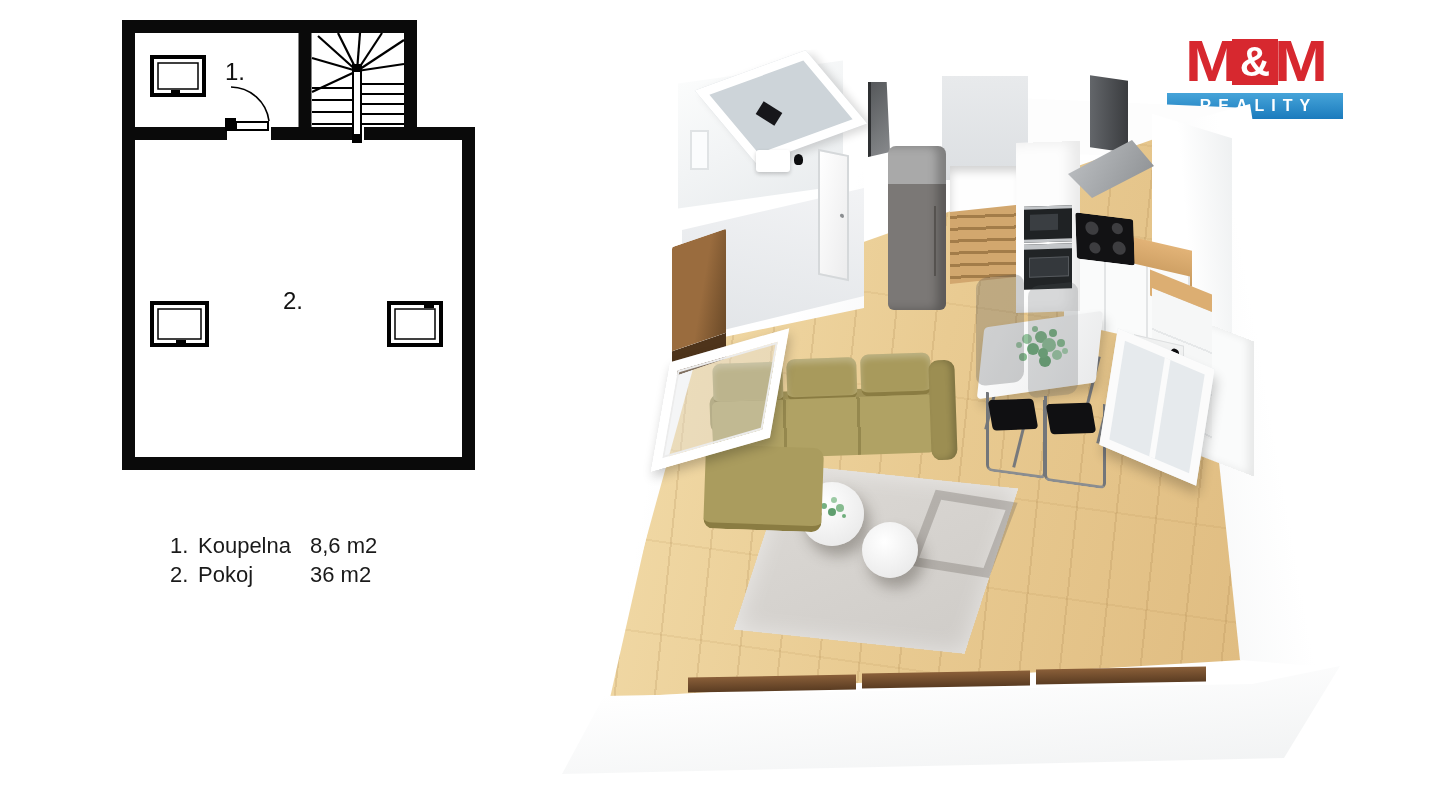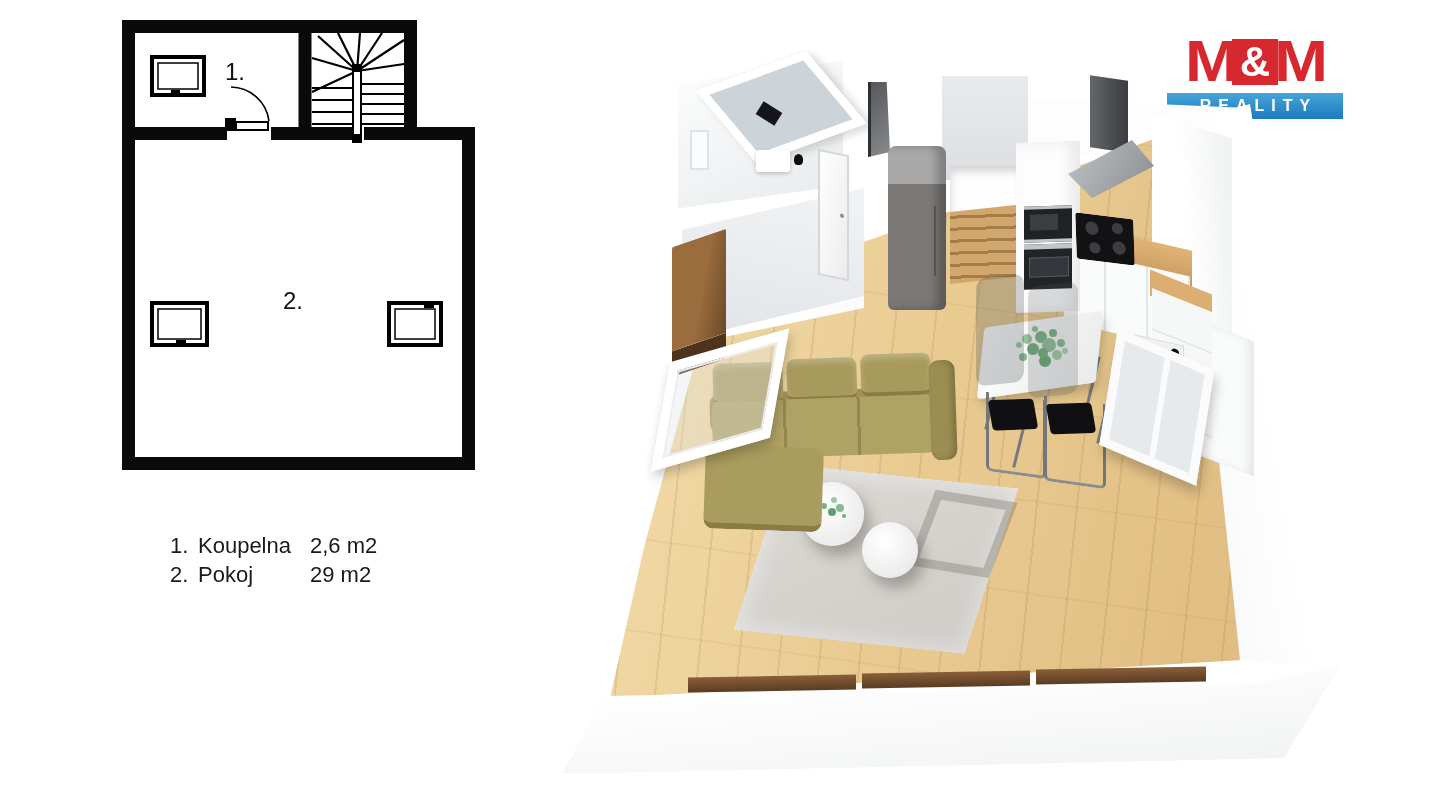--- a/index.html
+++ b/index.html
@@ -212,26 +212,26 @@
     <rect x="424" y="303" width="10" height="5" fill="#000" stroke="none"></rect>
   </g>
   <text x="225" y="80" font-size="24">1.</text>
   <text x="283" y="309" font-size="24">2.</text>
 </svg>
 
 <div id="legend">
   <div class="legend-row">
     <span>1.</span>
     <span>Koupelna</span>
-    <span>2,6 m2</span>
+    <span>8,6 m2</span>
   </div>
   <div class="legend-row">
     <span>2.</span>
     <span>Pokoj</span>
-    <span>29 m2</span>
+    <span>36 m2</span>
   </div>
 </div>
 
 <div id="logo">
   <div class="logo-top">
     <span class="logo-m">M</span>
     <span class="logo-ampbox">
       <span class="logo-amp">&amp;</span>
     </span>
     <span class="logo-m">M</span>

